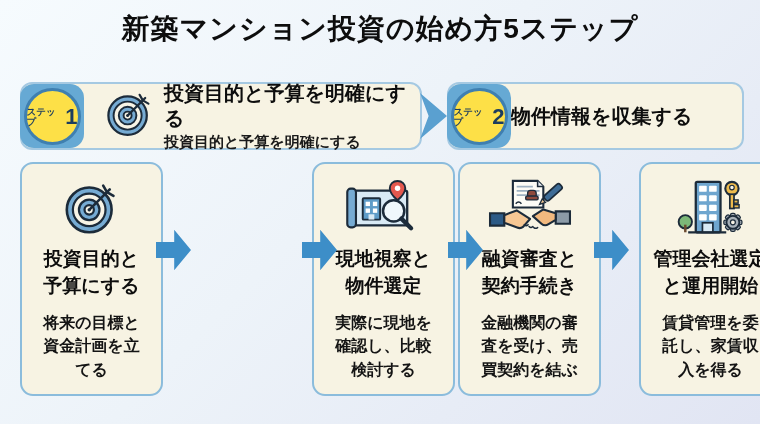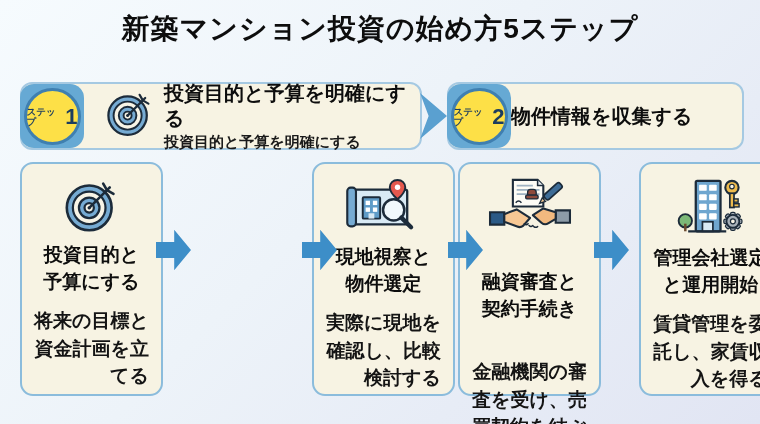--- a/index.html
+++ b/index.html
@@ -49,29 +49,29 @@
     background:#5AA0D0; clip-path:polygon(0 0,100% 50%,0 100%,32% 50%);
   }
   
   .card {
     position:absolute; top:162px; width:143px; height:234px; box-sizing:border-box;
     background:#F7F3E3; border:2.5px solid #8BBCDC; border-radius:13px;
     display:flex; flex-direction:column; align-items:center;
     padding:12px 4px; z-index:1;
   }
   .card-1 { left:20px; }  .card-2 { left:166px; } .card-3 { left:312px; }
-  .card-4 { left:458px;gap:24px; } .card-5 { left:604px;margin-left:35px; }
+  .card-4 { left:458px; } .card-5 { left:604px;margin-left:35px; }
   .card-icon { height:60px; margin-top:2px; display:flex; align-items:center; justify-content:center; }
   .card-icon svg { display:block; }
   .card-title {
     font-size:19px; font-weight:800; color:#0D0D0D; text-align:center;
     line-height:1.4; white-space:pre-line; margin-top:8px;
   }
   .card-body {
-    font-size:19px; font-weight:600; color:#141414; text-align:right;
+    font-size:16px; font-weight:600; color:#141414; text-align:center;
     line-height:1.45; white-space:pre-line; margin-top:12px;
   }
   .card-arrow {
     position:absolute; top:229px; width:35px; height:42px; background:#3D8EC8;
     clip-path:polygon(0 31%,52% 31%,52% 2%,100% 50%,52% 98%,52% 69%,0 69%);
     z-index:3;
   }
   .arrow-1 { left:156px; } .arrow-2 { left:302px; }
   .arrow-3 { left:448px; } .arrow-4 { left:594px; }
 </style>

